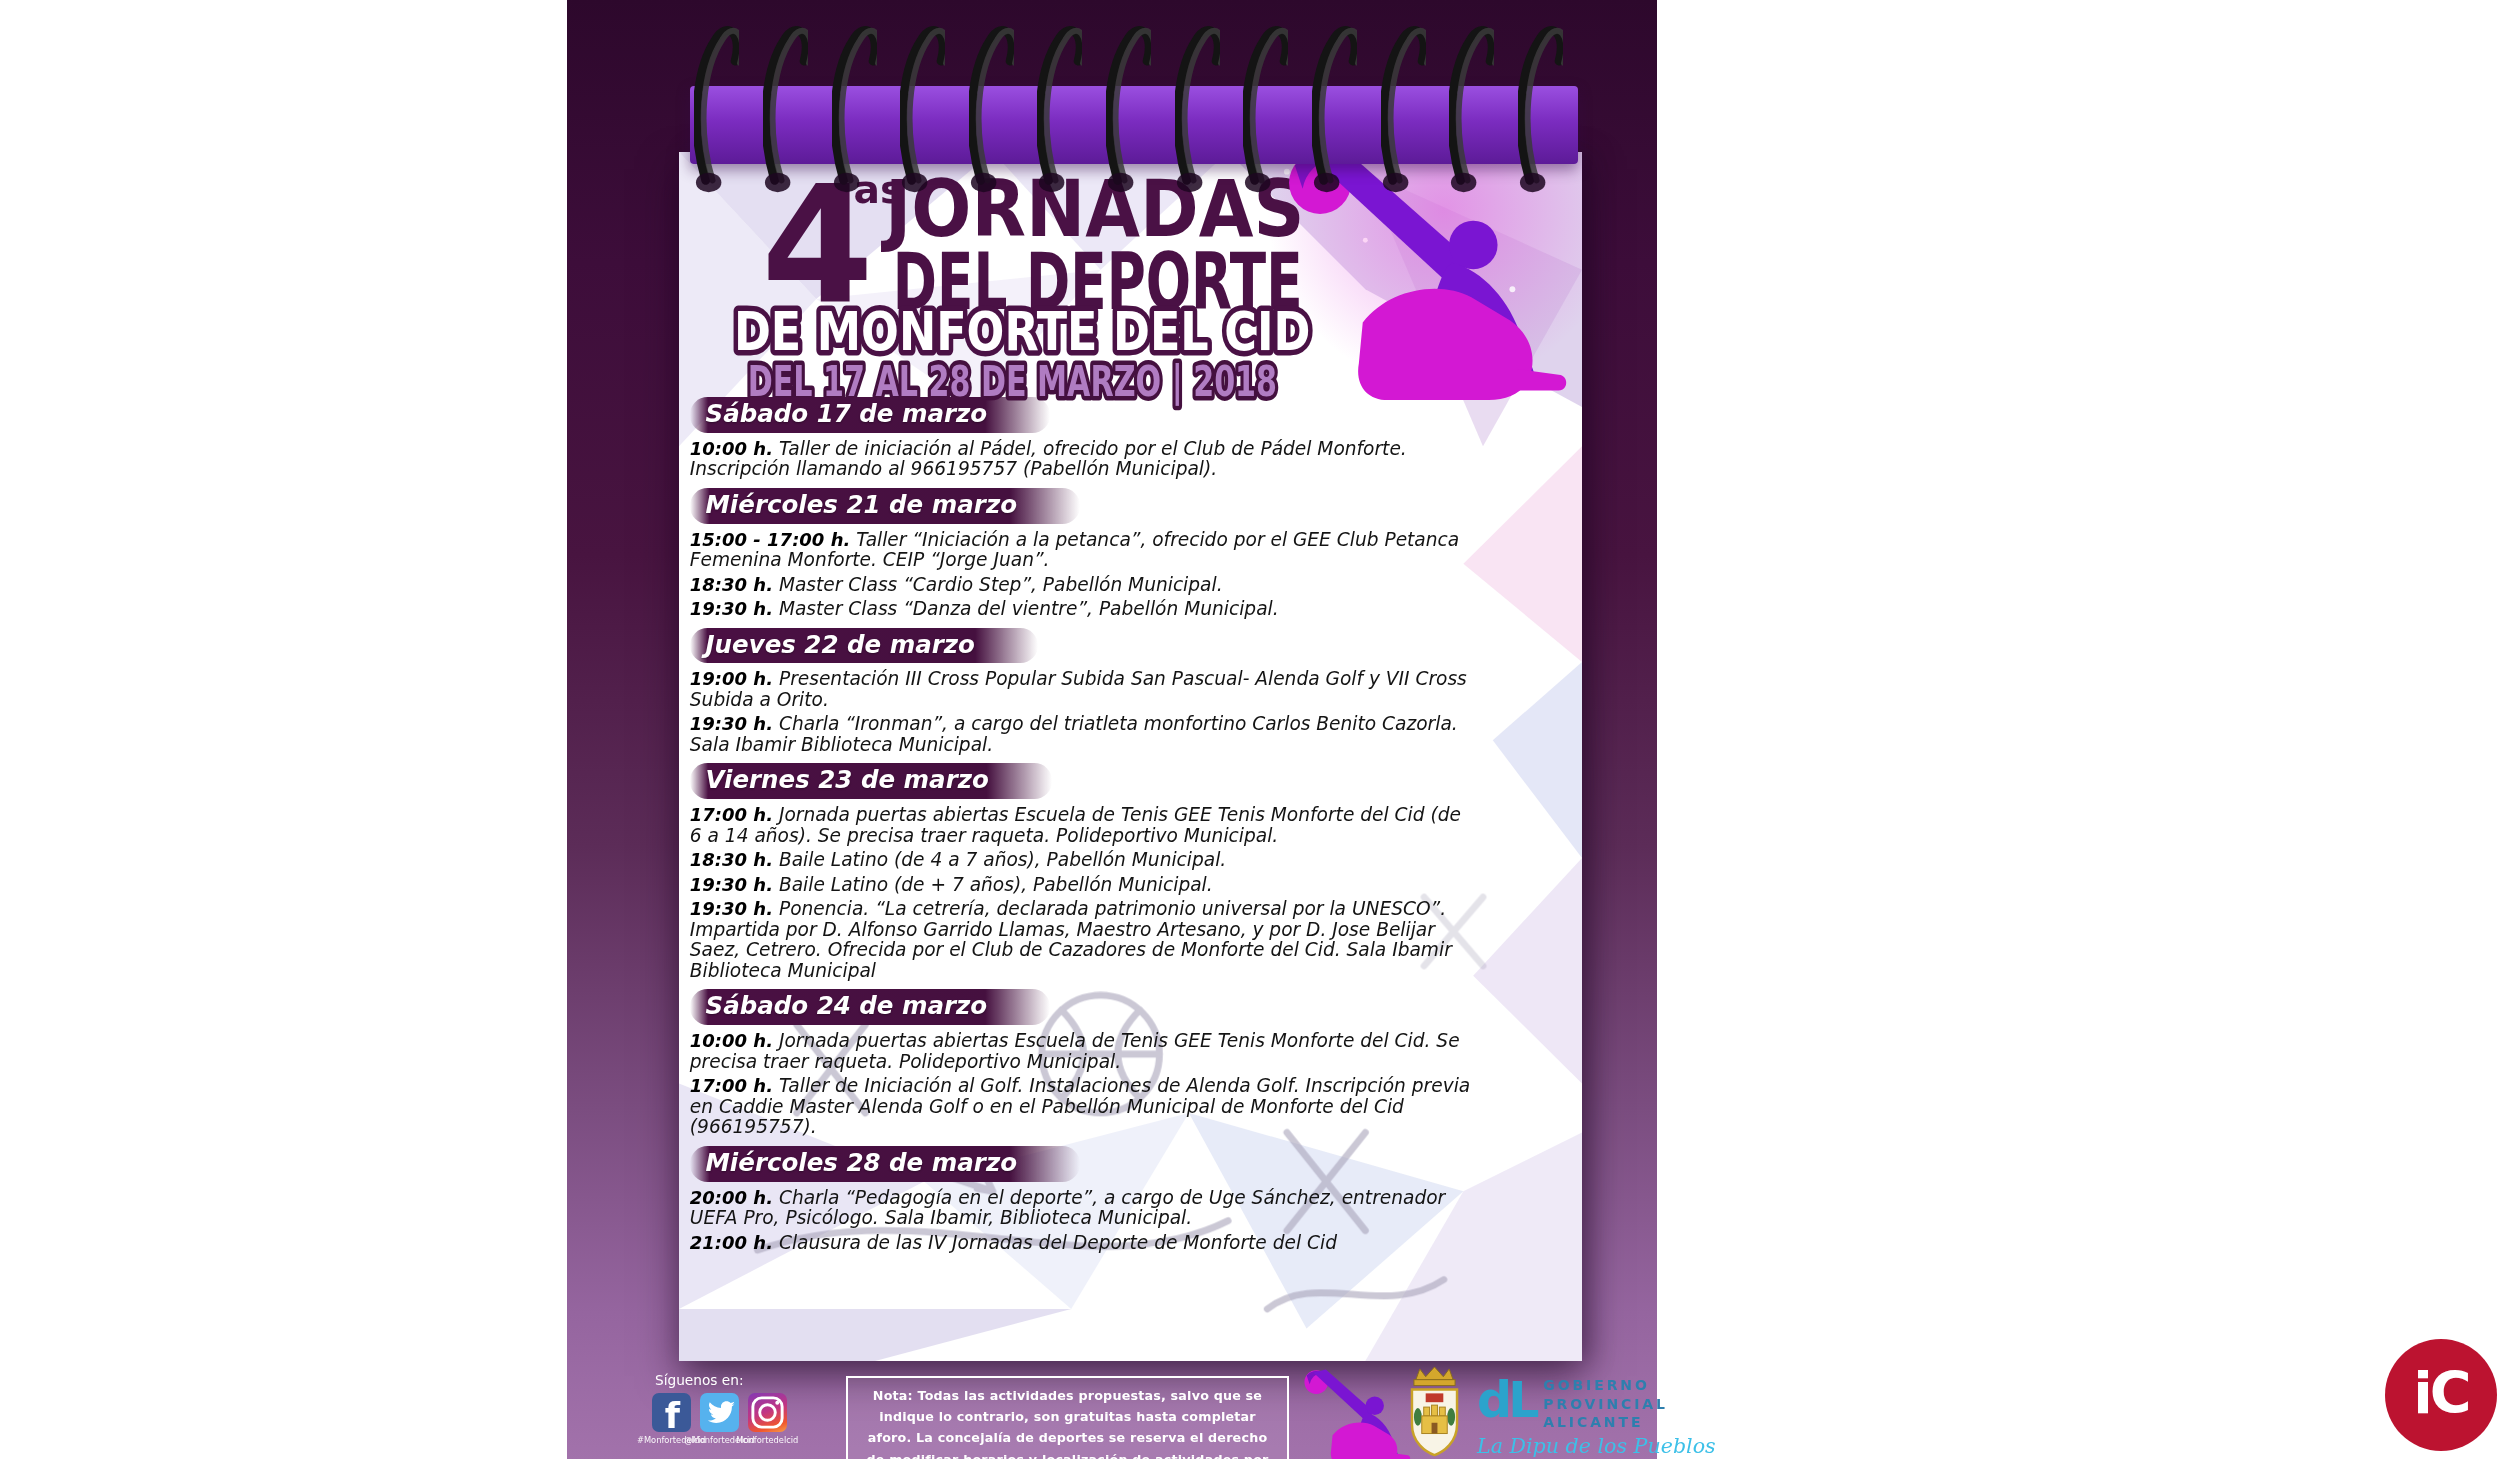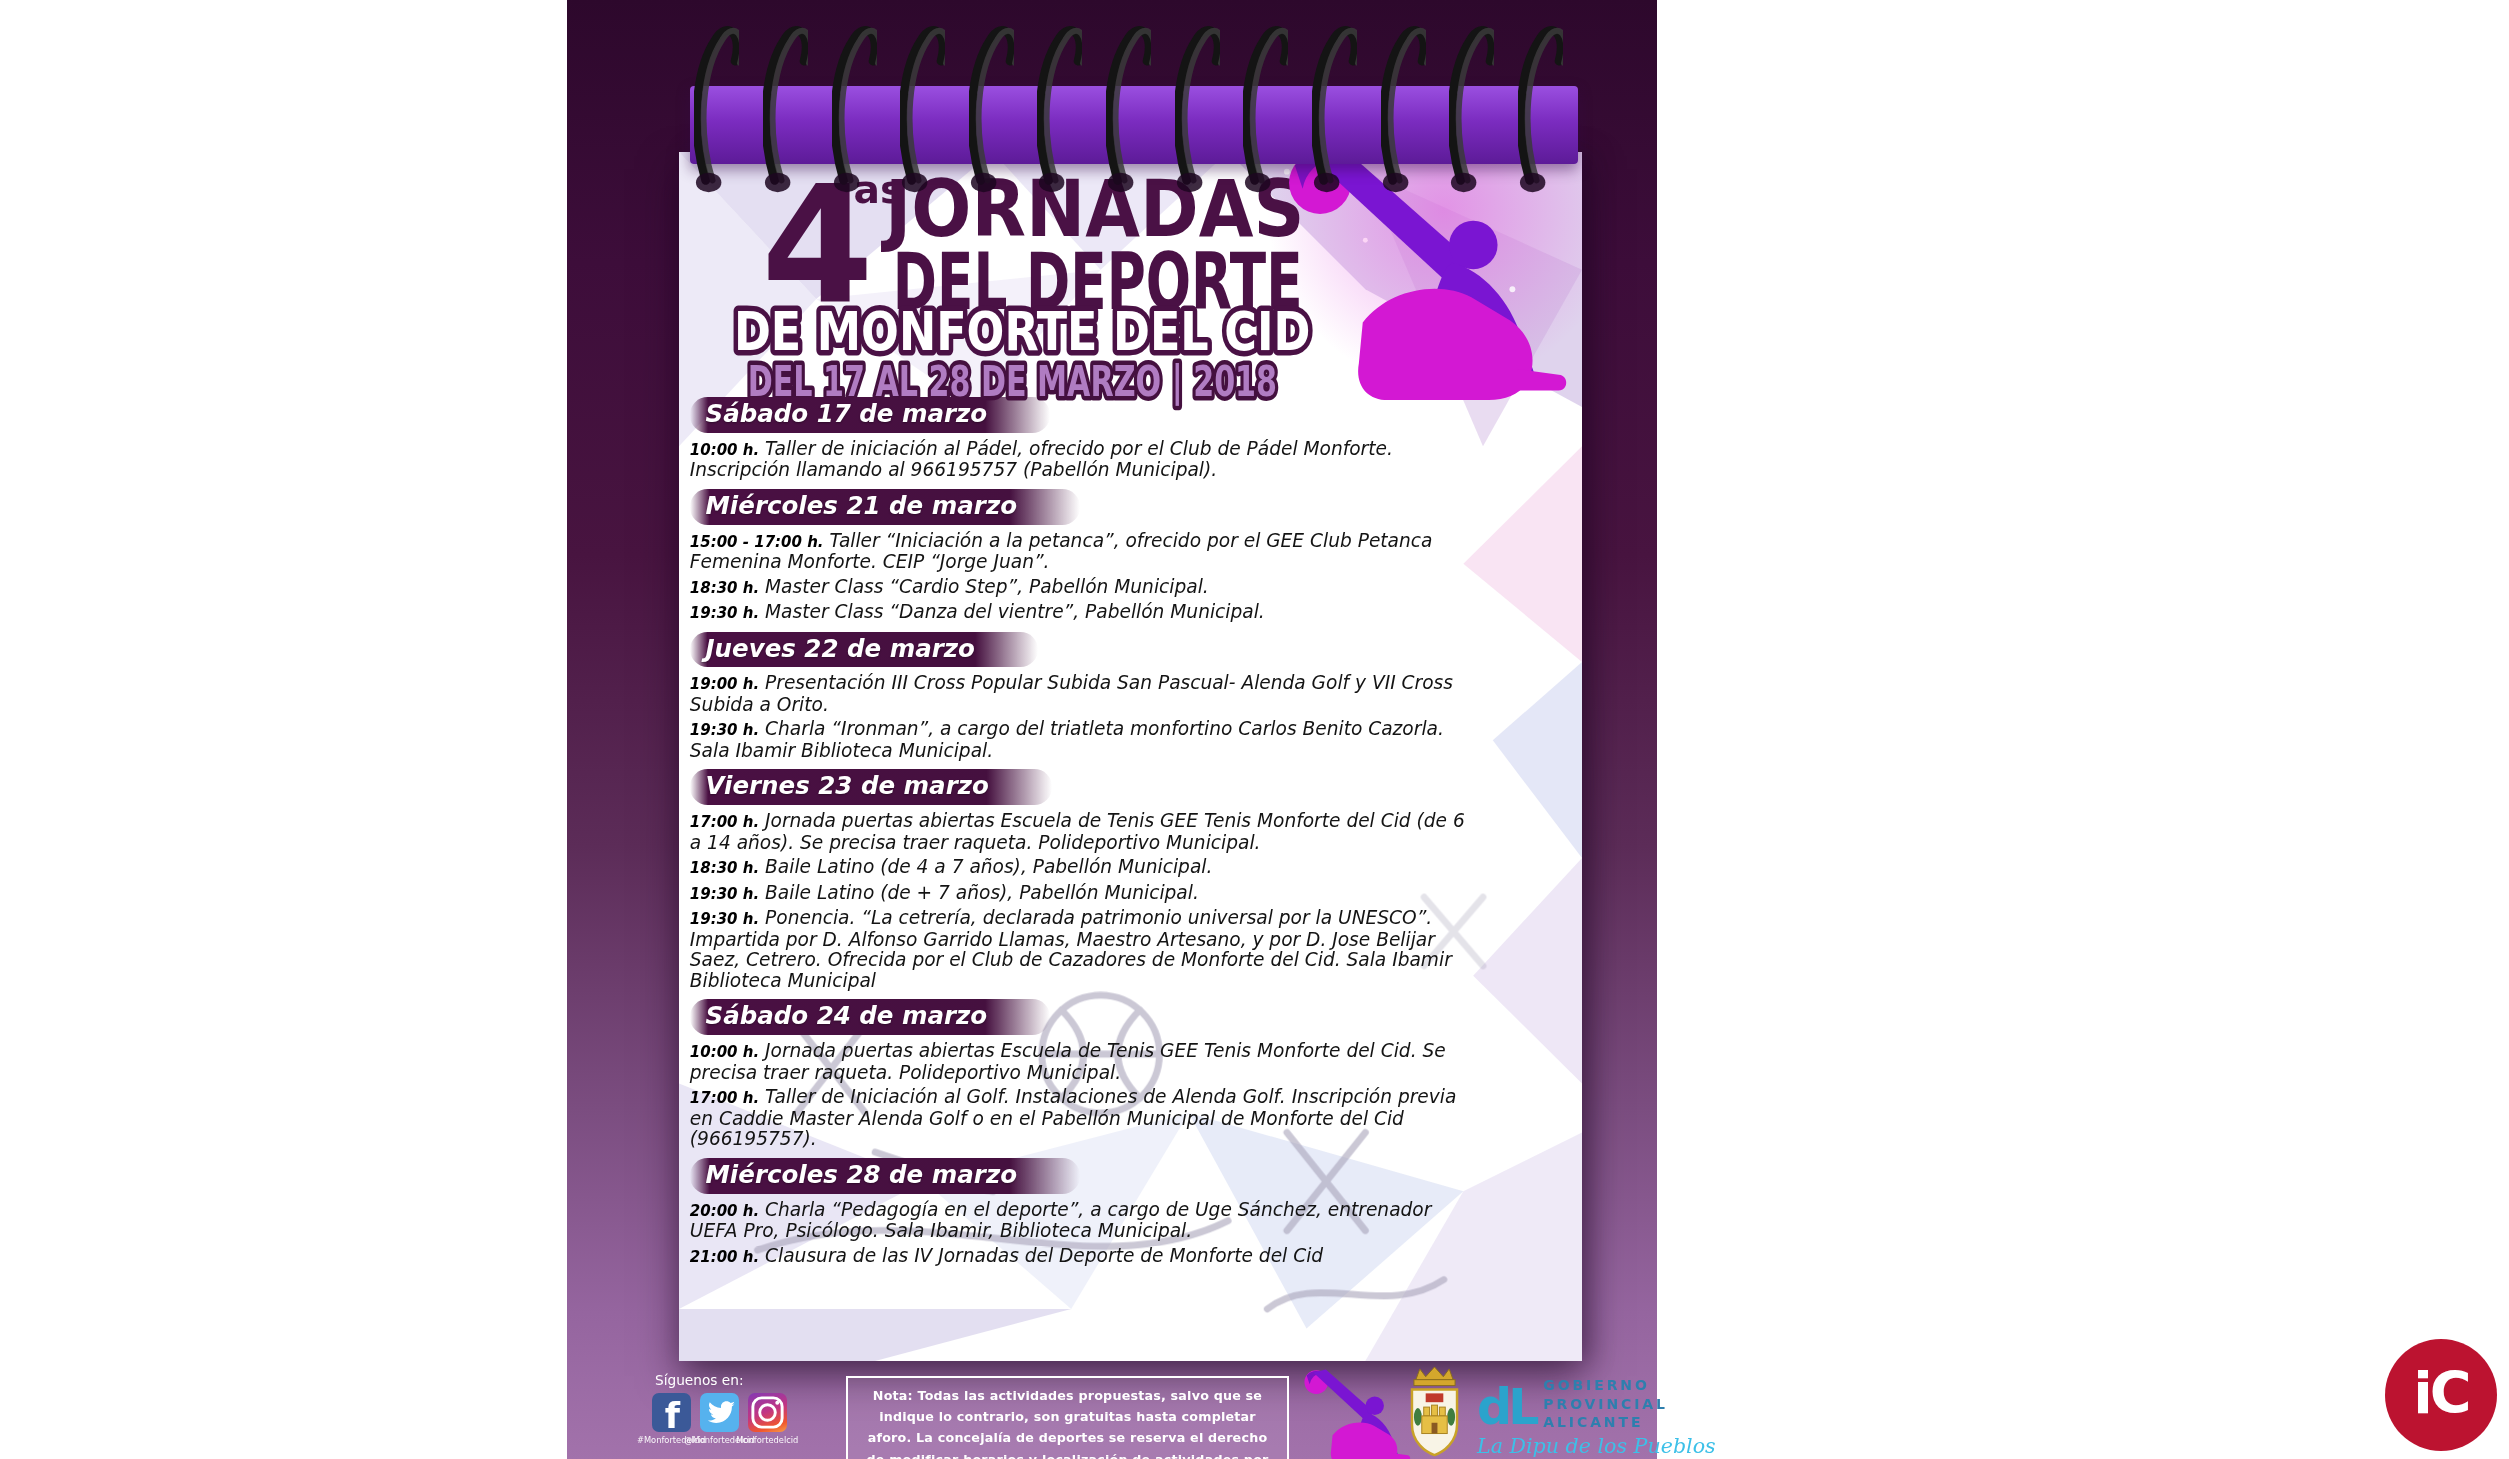--- a/index.html
+++ b/index.html
@@ -34,40 +34,40 @@
   .athlete { position:absolute; left:588px; top:-5.9px; width:304px; height:257px; }
 
   
   .schedule { position:absolute; left:10.8px; top:245px; width:784px; }
   .sec { margin-bottom:7.8px;font-style:italic; }
   .pill { display:inline-block; color:#ffffff; font-size:24.5px; font-weight:bold;
           padding:2px 63px 4.9px 15.7px; margin-bottom:3.9px; border-radius:17.6px;
           background:linear-gradient(90deg,rgba(74,16,67,0) 0%,#4a1043 5%,#45103f 82%,rgba(74,16,67,0) 100%);
           text-shadow:0 1px 2px rgba(0,0,0,.35); }
   .event { font-size:18.6px; line-height:20.6px; color:#141414; margin:2px 0 3.9px 0; }
-  .event b { color:#000; font-size:15px; }
+  .event b { color:#000; font-size:18px; }
 
   
   .footer { position:absolute; left:0; top:1360px; width:894px; height:99px; }
   .follow-label { position:absolute; left:88px; top:11.8px; color:#fff; font-size:13.7px; }
   .social-row { position:absolute; left:84px; top:33px; display:flex; gap:6.9px; }
   .social { display:flex; flex-direction:column; align-items:center; width:41px; }
   .s-icon { width:39px; height:39px; border-radius:6.9px; position:relative; overflow:hidden; }
   .fb { background:#3b5998; }
   .fb .glyph { position:absolute; left:12.7px; top:2.9px; color:#fff; font-size:35px; font-weight:bold; }
   .tw { background:#56b2ee; }
   .ig { background:linear-gradient(160deg,#833ab4 0%,#c13584 48%,#f0562e 80%,#f7a04a 100%); }
   .handle { color:#fff; font-size:8.3px; margin-top:2.9px; white-space:nowrap; opacity:.95; }
   .note-box { position:absolute; left:279px; top:15.7px; width:443px; border:2.9px solid #ffffff;
               background:rgba(255,255,255,.07); color:#ffffff; font-size:12.7px; font-weight:bold;
               line-height:1.68; text-align:center; padding:6.9px 11.8px; letter-spacing:0.2px; }
   .athlete-mini { position:absolute; left:729px; top:7.8px; width:116px; height:98px; }
   .shield { position:absolute; left:835px; top:3.9px; width:65px; height:95px; }
   .dipu { position:absolute; left:910px; top:15.7px; width:167px; }
-  .dipu-top { display:flex; align-items:flex-end; gap:7.8px; }
+  .dipu-top { display:flex; align-items:flex-start; gap:7.8px; }
   .dipu-initials { color:#2ba3cc; font-size:49px; font-weight:bold; letter-spacing:-3.9px; line-height:1; }
   .dipu-gob span { display:block; color:#2e7fae; font-size:14px; font-weight:bold;
                    letter-spacing:2.9px; line-height:1.35; }
   .dipu-script { color:#3cc0e8; font-family:"DejaVu Serif","Liberation Serif",serif;
                  font-style:italic; font-size:20.6px; margin-top:2px; white-space:nowrap; }
 
   
   .ic-badge { position:absolute; left:2385px; top:1339px; width:112px; height:112px;
               border-radius:50%; background:#bc1330; display:flex; align-items:center;
               justify-content:center; }

